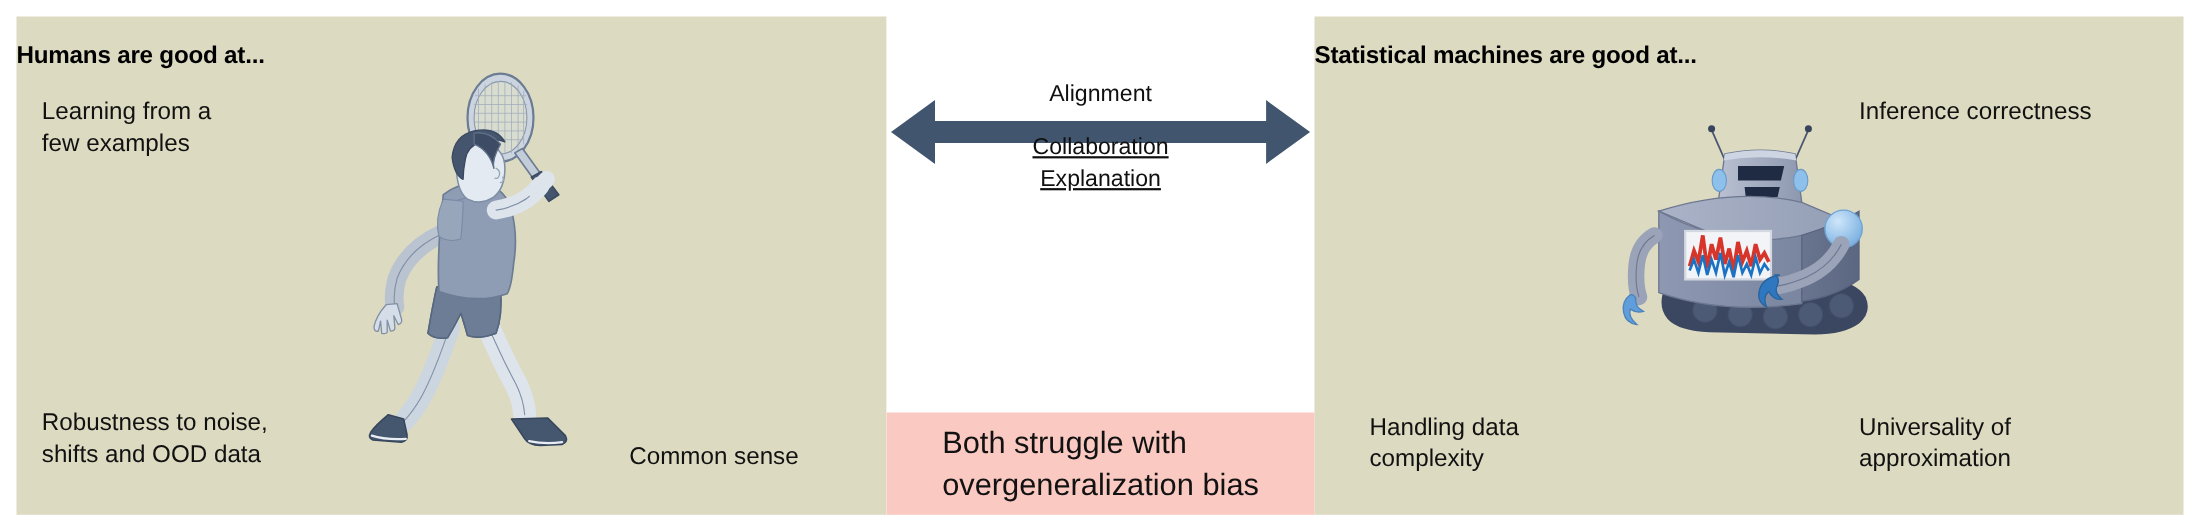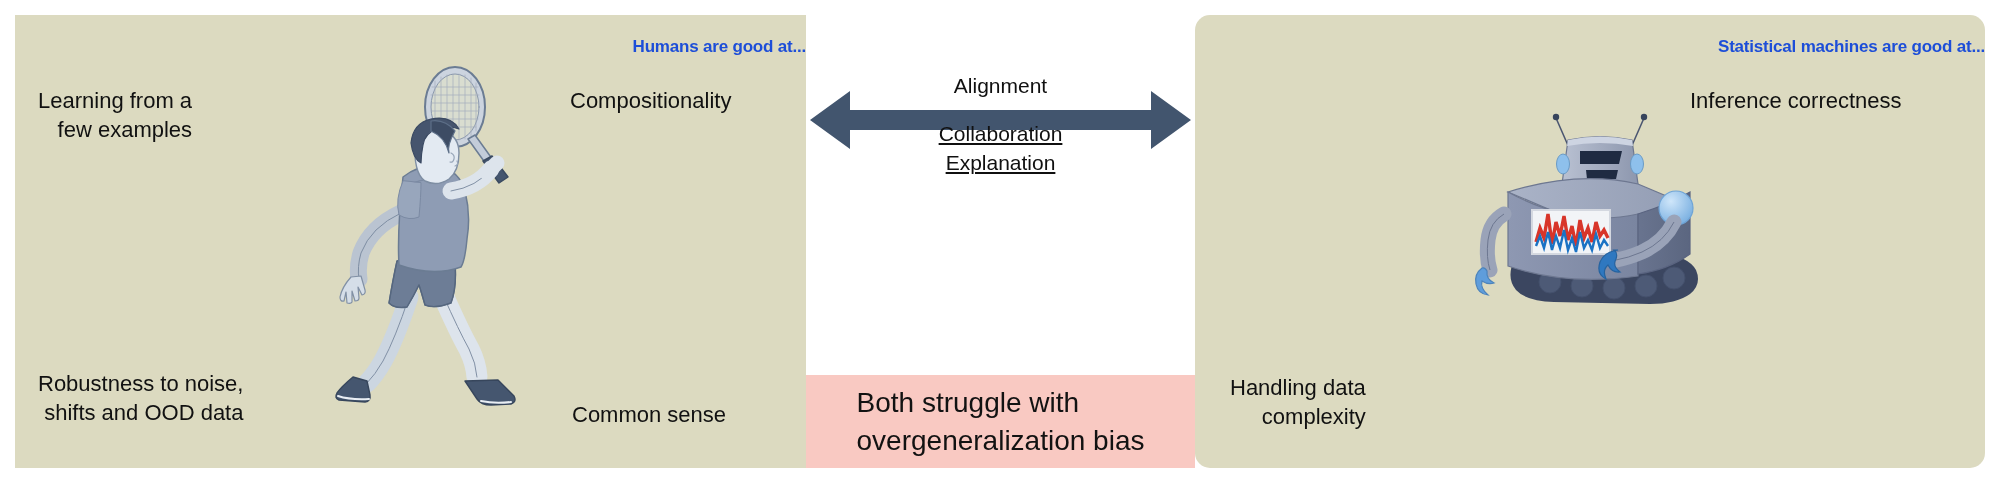--- a/index.html
+++ b/index.html
@@ -6,36 +6,36 @@
   body{
     width:2000px;height:480px;background:#ffffff;
     font-family:"Liberation Sans","DejaVu Sans",sans-serif;
     overflow:hidden;position:relative;
   }
   .stage{position:absolute;inset:0;}
 
   
   .panel{position:absolute;top:15px;height:453px;background:var(--beige);}
   #panel-human{left:15px;width:791px;}
-  #panel-machine{left:1195px;width:790px;border-radius:15px;}
+  #panel-machine{left:1195px;width:790px;}
 
   .panel-title{
-    position:absolute;top:22px;width:100%;text-align:right;
-    font-size:17px;font-weight:bold;color:#1d4ed8;letter-spacing:-.2px;
-  }
-
-  
-  .cap{position:absolute;font-size:22px;line-height:1.33;color:#111111;white-space:pre-line;text-align:right;}
+    position:absolute;top:22px;width:100%;text-align:left;
+    font-size:22px;font-weight:bold;color:#000000;letter-spacing:-.2px;
+  }
+
+  
+  .cap{position:absolute;font-size:22px;line-height:1.33;color:#111111;white-space:pre-line;}
   #cap-human-tl{left:23px;top:71px;}
   #cap-human-tr{left:555px;top:71px;}
   #cap-human-bl{left:23px;top:354px;}
   #cap-human-br{left:557px;top:385px;}
   #cap-mach-tl{left:35px;top:71px;}
   #cap-mach-tr{left:495px;top:71px;}
-  #cap-mach-bl{left:35px;top:358px;}
+  #cap-mach-bl{left:50px;top:358px;}
   #cap-mach-br{left:495px;top:358px;}
 
   
   #center-col{position:absolute;left:806px;top:15px;width:389px;height:453px;background:#ffffff;}
 
   #arrow-wrap{position:absolute;left:0;top:68px;width:389px;height:75px;}
   #arrow-wrap svg{display:block;}
 
   .bridge-label{
     position:absolute;width:389px;text-align:center;
@@ -61,21 +61,20 @@
 </head>
 <body style="background: rgb(255, 255, 255);">
 
 <div class="stage">
 
   <div class="panel" id="panel-human">
     <div class="panel-title">Humans are good at...</div>
 
     <div class="cap" id="cap-human-tl">Learning from a
 few examples</div>
-    <div class="cap" id="cap-human-tr">Compositionality</div>
     <div class="cap" id="cap-human-bl">Robustness to noise,
 shifts and OOD data</div>
     <div class="cap" id="cap-human-br">Common sense</div>
 
     <div class="art" id="art-human">
       <svg viewBox="0 0 230 350" xmlns="http://www.w3.org/2000/svg">
         <g stroke="#5d6f88" stroke-width="1.2" stroke-linejoin="round" stroke-linecap="round">
 
           <g>
             <ellipse cx="150" cy="42" rx="30" ry="40" fill="#ccd4df" stroke="#6b7c93" stroke-width="2"></ellipse>
@@ -157,20 +156,22 @@
 overgeneralization bias</div>
     </div>
   </div>
 
   <div class="panel" id="panel-machine">
     <div class="panel-title">Statistical machines are good at...</div>
 
     <div class="cap" id="cap-mach-tr">Inference correctness</div>
     <div class="cap" id="cap-mach-bl">Handling data
 complexity</div>
+    <div class="cap" id="cap-mach-br">Universality of
+approximation</div>
 
     <div class="art" id="art-robot">
       <svg viewBox="0 0 260 200" xmlns="http://www.w3.org/2000/svg">
         <defs>
           <linearGradient id="gBody" x1="0" y1="0" x2="1" y2="0">
             <stop offset="0" stop-color="#8e98b2"></stop>
               <stop offset="1" stop-color="#7a85a0"></stop>
           </linearGradient>
           <linearGradient id="gTop" x1="0" y1="0" x2="1" y2="0">
             <stop offset="0" stop-color="#aab3c7"></stop>

